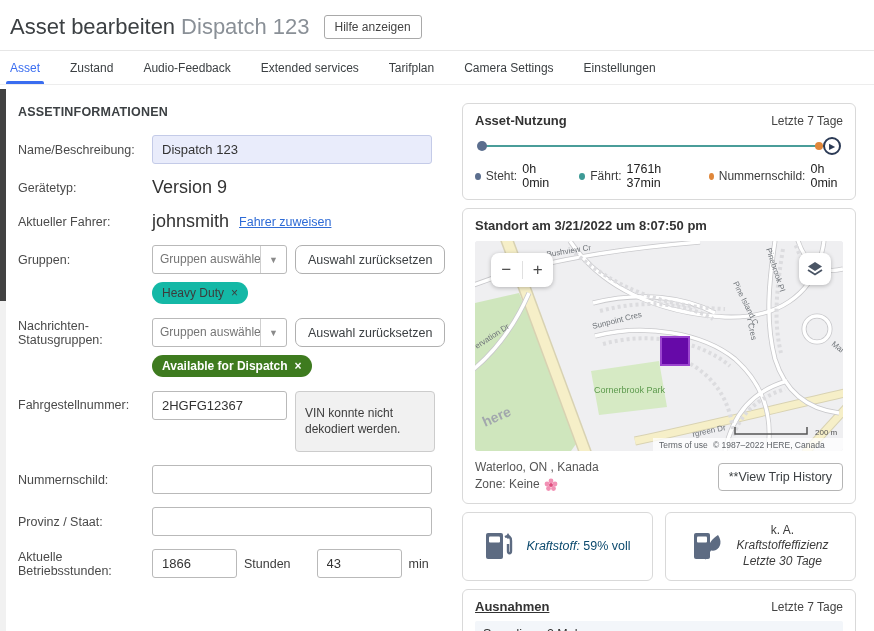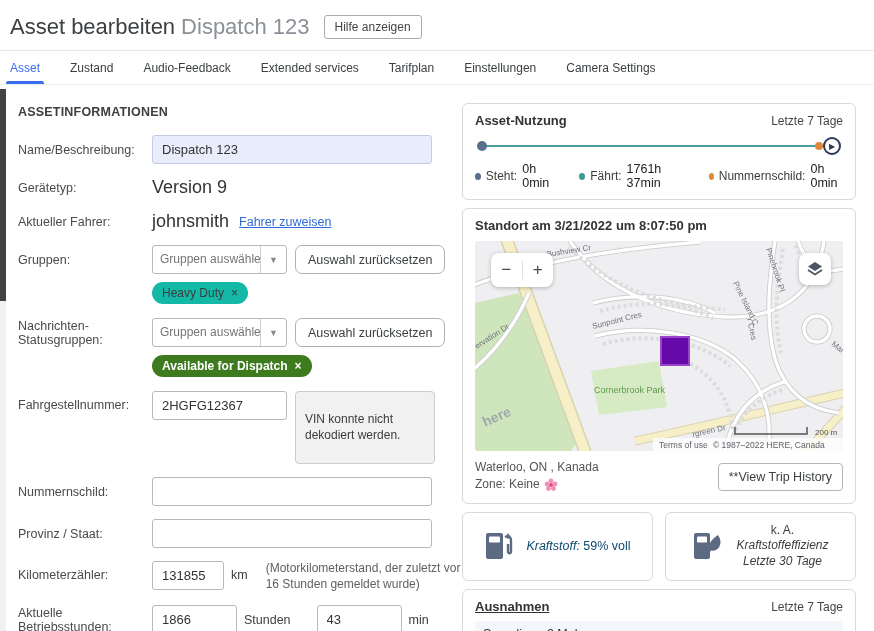--- a/index.html
+++ b/index.html
@@ -45,21 +45,21 @@
   .select .sel-text { flex: 1; font-size: 12px; color: #757575; line-height: 27px; padding: 0 7px; white-space: nowrap; overflow: hidden; }
   .select .sel-arrow { width: 26px; border-left: 1px solid #cfcfcf; display: flex; align-items: center; justify-content: center; color: #8a8a8a; font-size: 9px; }
   .btn-outline { height: 29px; background: #fff; border: 1px solid #b0b0b0; border-radius: 7px; font-size: 12.5px;
                  color: #3c4043; padding: 0 12px; margin-left: 8px; cursor: pointer; }
   .tag-row { margin-left: 134px; margin-top: -5px; margin-bottom: 14px; }
   .tag { display: inline-flex; align-items: center; gap: 7px; font-size: 12px; border-radius: 12px; padding: 4px 10px; }
   .tag .x { cursor: pointer; font-size: 12px; line-height: 1; }
   .tag.peach { background: #14b8a6; color: #3c3c3c; }
   .tag.green { background: #3e7b1f; color: #fff; font-weight: bold; }
   .vin-warn { width: 140px; margin-left: 8px; background: #f1f1f1; border: 1px solid #ccc; border-radius: 4px;
-              padding: 20px 9px; font-size: 12px; color: #3c3c3c; line-height: 1.3; }
+              padding: 14px 9px; font-size: 12px; color: #3c3c3c; line-height: 1.3; }
   .unit { font-size: 12.5px; color: #3c3c3c; margin-left: 7px; }
   .note { font-size: 12px; color: #5f5f5f; margin-left: 18px; width: 210px; line-height: 1.3; }
 
   
   .panel { border: 1px solid #d9d9d9; border-radius: 6px; background: #fff; padding: 9px 12px; margin-bottom: 8px; }
   .panel-head { display: flex; justify-content: space-between; align-items: baseline; }
   .panel-title { font-size: 13px; font-weight: bold; color: #333; }
   .panel-period { font-size: 12px; color: #444; }
 
   
@@ -115,22 +115,22 @@
     </div>
     <button class="help-btn">Hilfe anzeigen</button>
   </div>
 
   <div class="tabbar">
     <div class="tab active">Asset</div>
     <div class="tab">Zustand</div>
     <div class="tab">Audio-Feedback</div>
     <div class="tab">Extended services</div>
     <div class="tab">Tarifplan</div>
+    <div class="tab">Camera Settings</div>
     <div class="tab">Einstellungen</div>
-    <div class="tab">Camera Settings</div>
   </div>
 
   <div class="scroll-track">
     <div class="scroll-thumb"></div>
   </div>
 
   <div class="main">
 
     <div class="left-col">
       <div class="section-title">ASSETINFORMATIONEN</div>
@@ -192,26 +192,20 @@
       <div class="frow">
         <div class="flabel">Nummernschild:</div>
         <input class="txt w280" value="" style="">
       </div>
 
       <div class="frow">
         <div class="flabel">Provinz / Staat:</div>
         <input class="txt w280" value="" style="">
       </div>
 
-      <div class="frow top">
-        <div class="flabel">Kilometerzähler:</div>
-        <input class="txt w72" value="131855" style="">
-        <span class="unit" style="padding-top:7px">km</span>
-        <div class="note">(Motorkilometerstand, der zuletzt vor 16 Stunden gemeldet wurde)</div>
-      </div>
 
       <div class="frow">
         <div class="flabel">Aktuelle Betriebsstunden:</div>
         <input class="txt w85" value="1866" style="">
         <span class="unit">Stunden</span>
         <input class="txt w85" style="margin-left: 26px;" value="43">
         <span class="unit">min</span>
       </div>
 
     </div>

